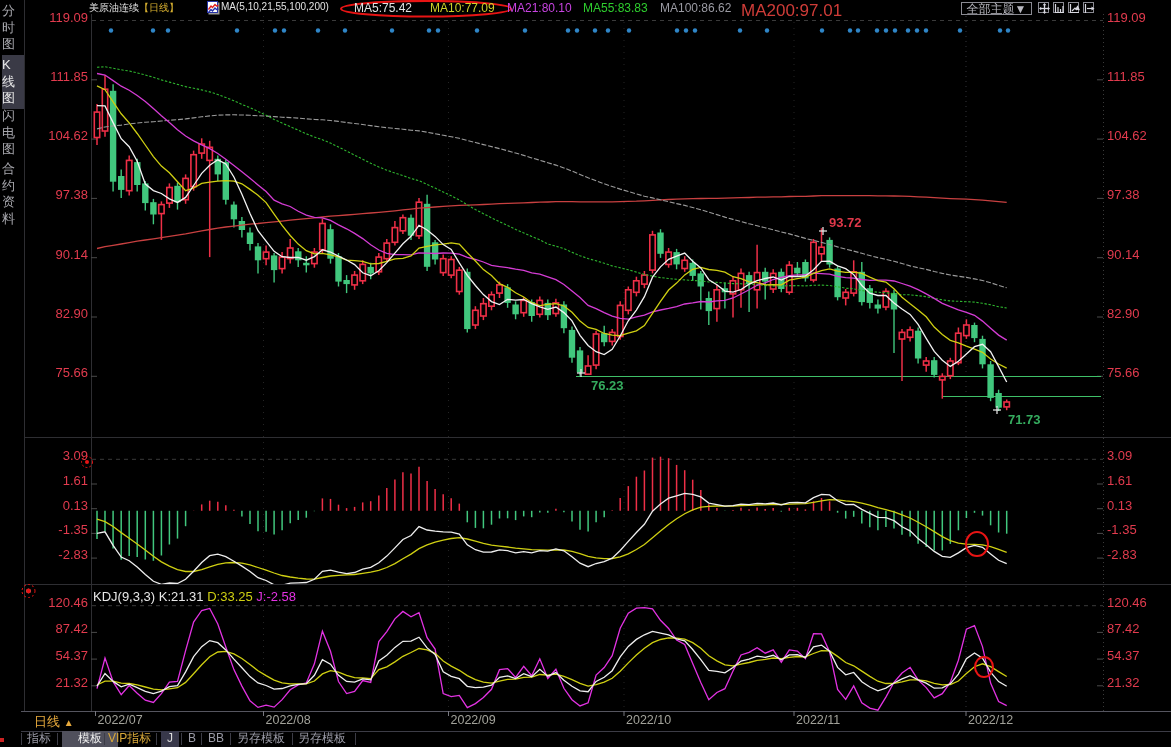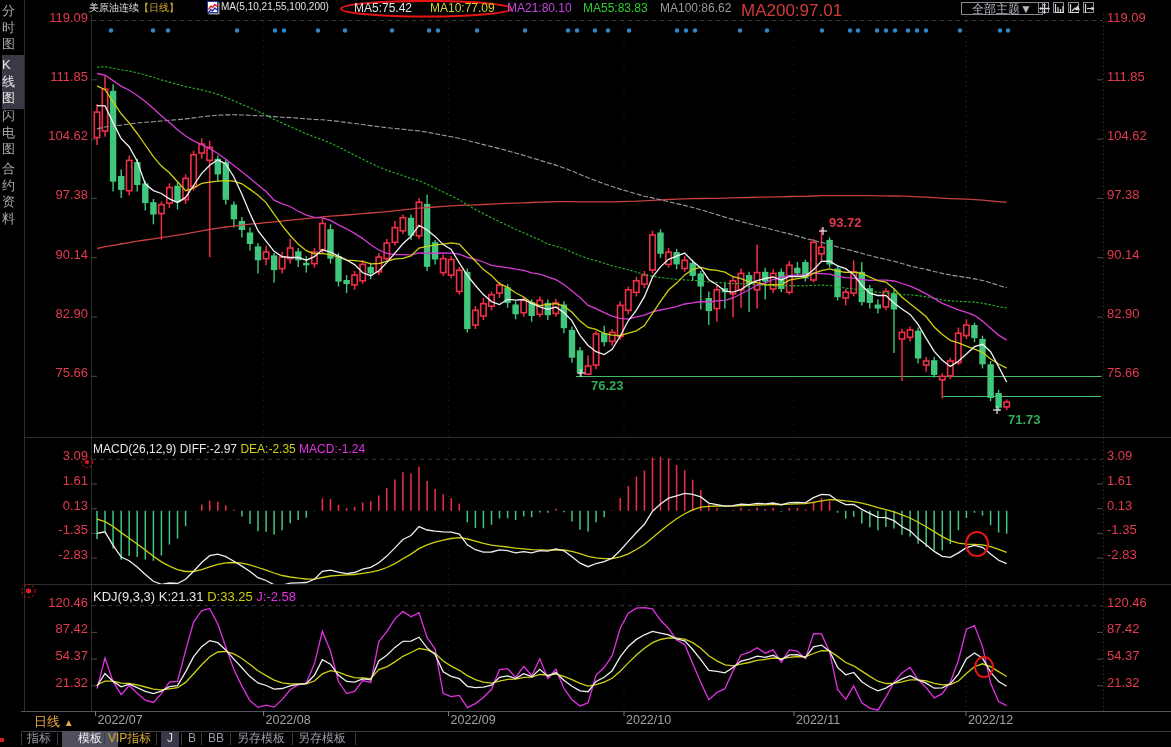--- a/index.html
+++ b/index.html
@@ -571,21 +571,21 @@
       </svg>
     </div>
 <div class="abs" style="left:221px;top:1px;font-size:10px;color:#e2e2e2">MA(5,10,21,55,100,200)</div>
 <div class="abs" style="left:354px;top:1px;font-size:12px;color:#e2e2e2">MA5:75.42</div>
 <div class="abs" style="left:430px;top:1px;font-size:12px;color:#cfd32a">MA10:77.09</div>
 <div class="abs" style="left:507px;top:1px;font-size:12px;color:#c743e0">MA21:80.10</div>
 <div class="abs" style="left:583px;top:1px;font-size:12px;color:#2ece2e">MA55:83.83</div>
 <div class="abs" style="left:660px;top:1px;font-size:12px;color:#9a9aa2">MA100:86.62</div>
 <div class="abs" style="left:741px;top:1px;font-size:17px;color:#cf3c38">MA200:97.01</div>
 
-<div class="abs btn" style="left:961px;top:2px;width:82px">全部主题▼</div>
+<div class="abs btn" style="left:961px;top:2px;width:71px">全部主题▼</div>
 <div class="abs btn" style="left:1038px;top:2px;width:11px;height:11px"><svg width="11" height="11">
         <g stroke="#d8d8e0" stroke-width="1.3" fill="none">
           <line x1="5.5" y1="1" x2="5.5" y2="10"></line>
           <line x1="1" y1="5.5" x2="10" y2="5.5"></line>
         </g>
         <g fill="#d8d8e0">
           <path d="M5.5 0l1.8 2.2h-3.6z"></path>
           <path d="M5.5 11l1.8-2.2h-3.6z"></path>
           <path d="M0 5.5l2.2-1.8v3.6z"></path>
           <path d="M11 5.5l-2.2-1.8v3.6z"></path>
@@ -612,22 +612,20 @@
           <line x1="3" y1="5.5" x2="9" y2="5.5"></line>
         </g>
         <path d="M10.5 5.5l-3-2v4z" fill="#d8d8e0"></path>
       </svg></div>
 
 <div class="abs vtab" style="top:3px">分时图</div>
 <div class="abs vtab sel" style="top:55px">K<br>线<br>图</div>
 <div class="abs vtab" style="top:108px">闪电图</div>
 <div class="abs vtab" style="top:161px">合约资料</div>
 
-<div class="abs" style="left:93px;top:442px;font-size:12px;white-space:nowrap">
- <span style="color:#e8e8e8">MACD(26,12,9) DIFF:-2.97&nbsp;</span><span style="color:#cfcf12">DEA:-2.35&nbsp;</span><span style="color:#e332e3">MACD:-1.24</span></div>
 <div class="abs" style="left:93px;top:589px;font-size:13px;white-space:nowrap">
  <span style="color:#e8e8e8">KDJ(9,3,3) K:21.31&nbsp;</span><span style="color:#cfcf12">D:33.25&nbsp;</span><span style="color:#e332e3">J:-2.58</span></div>
 
 <div class="abs" style="left:34px;top:713px;font-size:13px;font-weight:normal;color:#e8aa3c">日线 <span style="font-size:10px">▲</span></div>
 
 <div class="abs" style="left:21px;top:731px;right:0;height:1px;background:#3c3c46"></div>
 <div class="abs tb" style="left:27px">指标</div>
 <div class="abs tb tbx" style="left:62px;width:56px">模板</div>
 <div class="abs tb" style="left:108px;color:#d8a83a">VIP指标</div>
 <div class="abs tb tbj" style="left:161px;width:18px">J</div>

